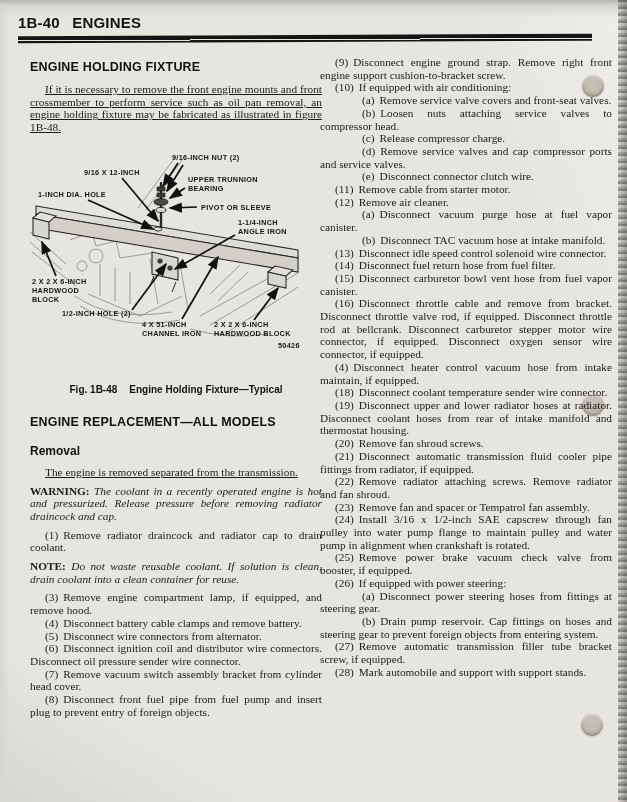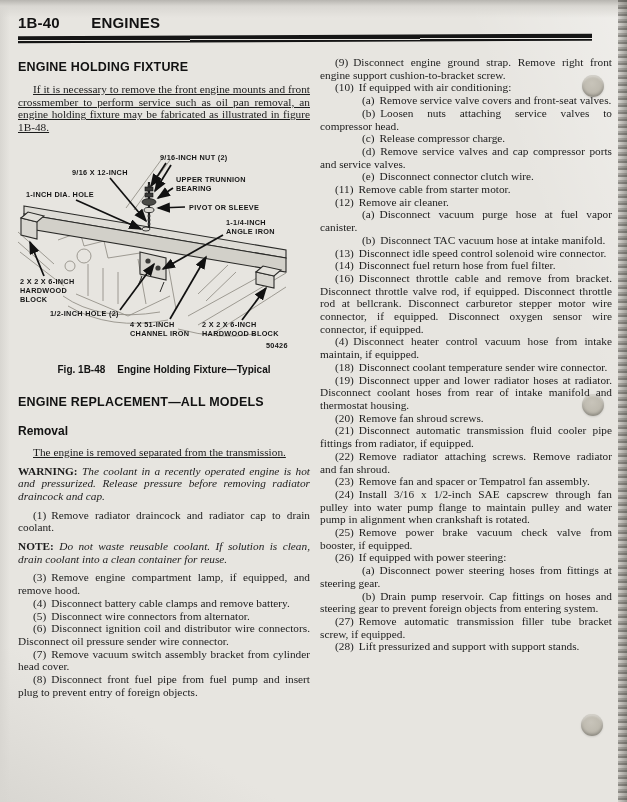--- a/index.html
+++ b/index.html
@@ -28,46 +28,46 @@
     background:radial-gradient(circle at 45% 38%, #c8c4ba 0%, #bdb9ae 55%, #aba79c 100%);
     box-shadow: inset 0 -2px 3px rgba(0,0,0,.22), inset 0 2px 2px rgba(255,255,255,.35), 0 1px 2px rgba(0,0,0,.12);
   }
   .hole1{left:582px;top:75px;}
   .hole2{left:582px;top:394px;}
   .hole3{left:581px;top:714px;}
 
   header{position:absolute;left:18px;top:14px;
     font-family:"Liberation Sans", sans-serif;font-weight:700;font-size:15px;
     letter-spacing:.2px;color:#121212;}
-  header .pagenum{margin-right:27px;}
+  header .pagenum{margin-right:8px;}
   .rule{position:absolute;left:18px;top:35px;width:574px;height:7px;
     transform:rotate(-0.25deg);
     background:
       linear-gradient(180deg,#151515 0 4px, rgba(0,0,0,0) 4px 5px, #151515 5px 7px);}
 
   .col{position:absolute;width:292px;}
-  .col.left{left:18px;top:60px;}
+  .col.left{left:30px;top:60px;}
   .col.right{left:320px;top:56px;}
 
   h2{font-family:"Liberation Sans", sans-serif;font-weight:700;font-size:12.5px;
      letter-spacing:.2px;color:#121212;margin:0 0 9px 0;}
   h3{font-family:"Liberation Sans", sans-serif;font-weight:700;font-size:12px;
      color:#121212;margin:15px 0 8px 0;}
   .body{font-size:11.3px;line-height:12.7px;text-align:justify;margin:0;color:#1c1c1c;}
   .ind{text-indent:15px;text-decoration:underline;}
   .step{text-indent:15px;}
   .sub{text-indent:42px;}
   .note{margin:6px 0;}
   .note b{font-weight:700;}
   .note i{font-style:italic;}
   .num{margin-right:5px;}
 
   figure{margin:10px 0 20px 0;}
   figcaption{font-family:"Liberation Sans", sans-serif;font-weight:700;font-size:10px;
-     text-align:center;margin-top:4px;color:#121212;}
+     text-align:center;margin-top:24px;color:#121212;}
   figcaption .cap-title{margin-left:12px;}
   svg text{font-family:"Liberation Sans", sans-serif;font-weight:700;font-size:7.3px;
      letter-spacing:.3px;fill:#161616;}
   svg .sketch{stroke:#8a867e;stroke-width:.8;fill:none;}
   svg .fixture{stroke:#2a2a28;stroke-width:1.1;}
   svg .arrow{stroke:#111;stroke-width:1.7;fill:none;}
 </style>
 </head>
 <body>
 
@@ -205,29 +205,30 @@
     <p class="body sub"><span class="num">(b)</span><span>Loosen nuts attaching service valves to compressor head.</span></p>
     <p class="body sub"><span class="num">(c)</span><span>Release compressor charge.</span></p>
     <p class="body sub"><span class="num">(d)</span><span>Remove service valves and cap compressor ports and service valves.</span></p>
     <p class="body sub"><span class="num">(e)</span><span>Disconnect connector clutch wire.</span></p>
     <p class="body step"><span class="num">(11)</span><span>Remove cable from starter motor.</span></p>
     <p class="body step"><span class="num">(12)</span><span>Remove air cleaner.</span></p>
     <p class="body sub"><span class="num">(a)</span><span>Disconnect vacuum purge hose at fuel vapor canister.</span></p>
     <p class="body sub"><span class="num">(b)</span><span>Disconnect TAC vacuum hose at intake manifold.</span></p>
     <p class="body step"><span class="num">(13)</span><span>Disconnect idle speed control solenoid wire connector.</span></p>
     <p class="body step"><span class="num">(14)</span><span>Disconnect fuel return hose from fuel filter.</span></p>
+    <p class="body step"><span class="num">(15)</span><span>Disconnect carburetor bowl vent hose from fuel vapor canister.</span></p>
     <p class="body step"><span class="num">(16)</span><span>Disconnect throttle cable and remove from bracket. Disconnect throttle valve rod, if equipped. Disconnect throttle rod at bellcrank. Disconnect carburetor stepper motor wire connector, if equipped. Disconnect oxygen sensor wire connector, if equipped.</span></p>
     <p class="body step"><span class="num">(4)</span><span>Disconnect heater control vacuum hose from intake maintain, if equipped.</span></p>
     <p class="body step"><span class="num">(18)</span><span>Disconnect coolant temperature sender wire connector.</span></p>
     <p class="body step"><span class="num">(19)</span><span>Disconnect upper and lower radiator hoses at radiator. Disconnect coolant hoses from rear of intake manifold and thermostat housing.</span></p>
     <p class="body step"><span class="num">(20)</span><span>Remove fan shroud screws.</span></p>
     <p class="body step"><span class="num">(21)</span><span>Disconnect automatic transmission fluid cooler pipe fittings from radiator, if equipped.</span></p>
     <p class="body step"><span class="num">(22)</span><span>Remove radiator attaching screws. Remove radiator and fan shroud.</span></p>
     <p class="body step"><span class="num">(23)</span><span>Remove fan and spacer or Tempatrol fan assembly.</span></p>
     <p class="body step"><span class="num">(24)</span><span>Install 3/16 x 1/2-inch SAE capscrew through fan pulley into water pump flange to maintain pulley and water pump in alignment when crankshaft is rotated.</span></p>
     <p class="body step"><span class="num">(25)</span><span>Remove power brake vacuum check valve from booster, if equipped.</span></p>
     <p class="body step"><span class="num">(26)</span><span>If equipped with power steering:</span></p>
     <p class="body sub"><span class="num">(a)</span><span>Disconnect power steering hoses from fittings at steering gear.</span></p>
     <p class="body sub"><span class="num">(b)</span><span>Drain pump reservoir. Cap fittings on hoses and steering gear to prevent foreign objects from entering system.</span></p>
     <p class="body step"><span class="num">(27)</span><span>Remove automatic transmission filler tube bracket screw, if equipped.</span></p>
-    <p class="body step"><span class="num">(28)</span><span>Lift pressurized and support with support stands.</span></p>
+    <p class="body step"><span class="num">(28)</span><span>Mark automobile and support with support stands.</span></p>
   </section>
 </div>
 
 </body></html>

